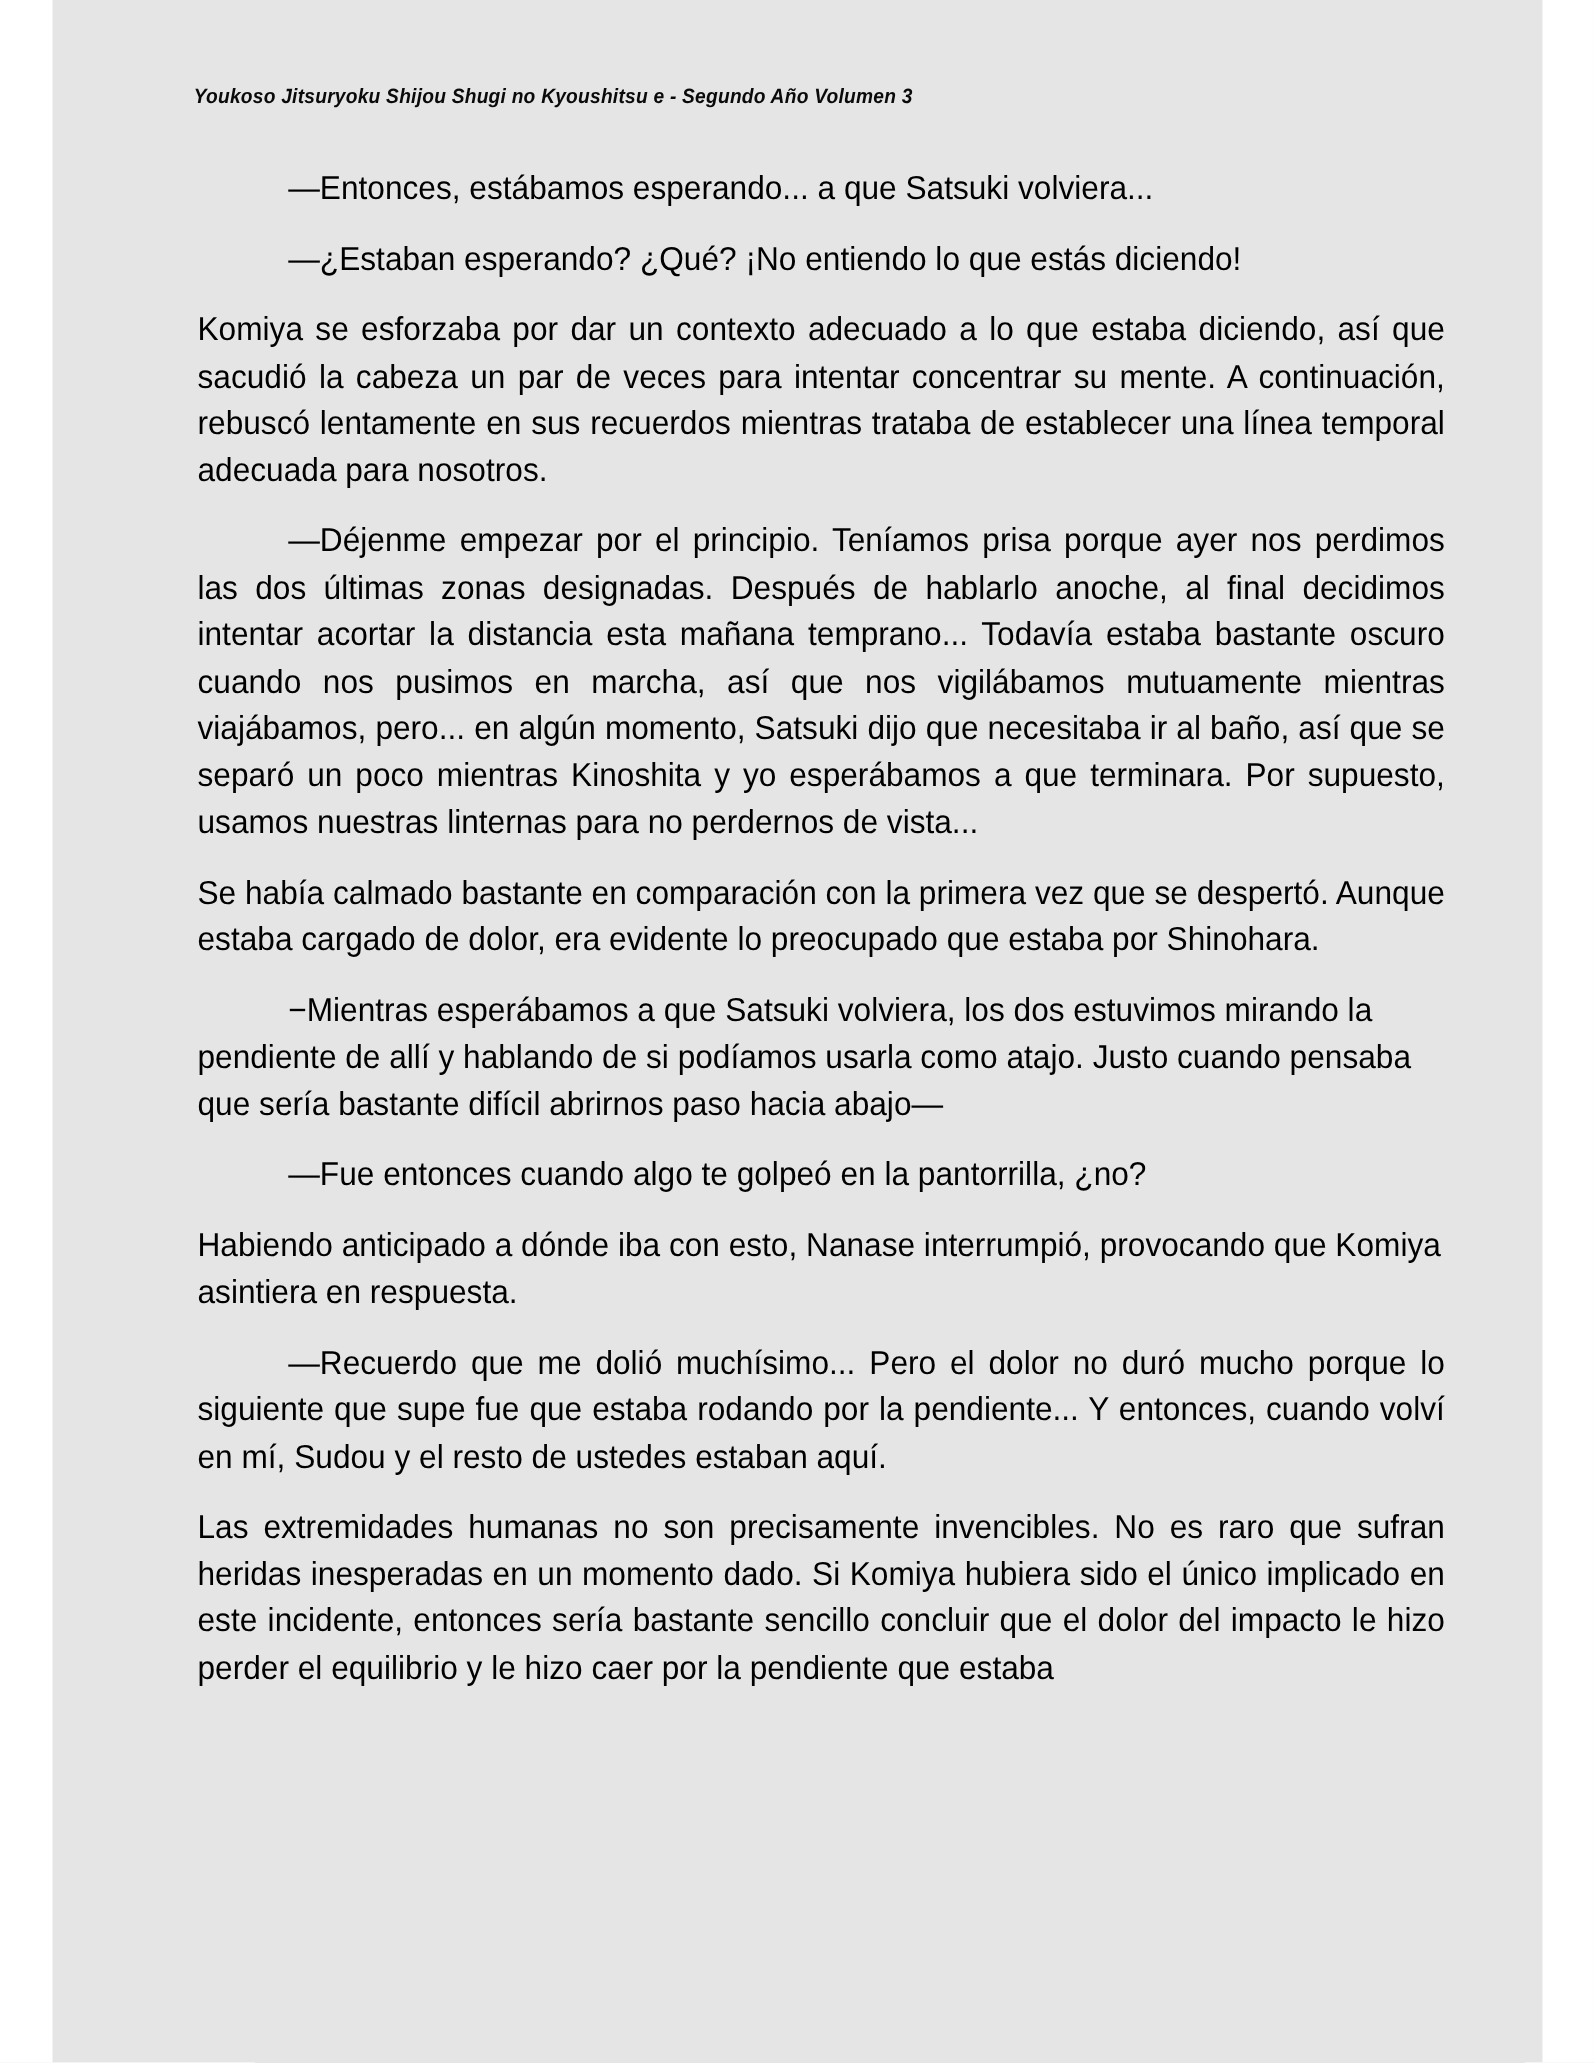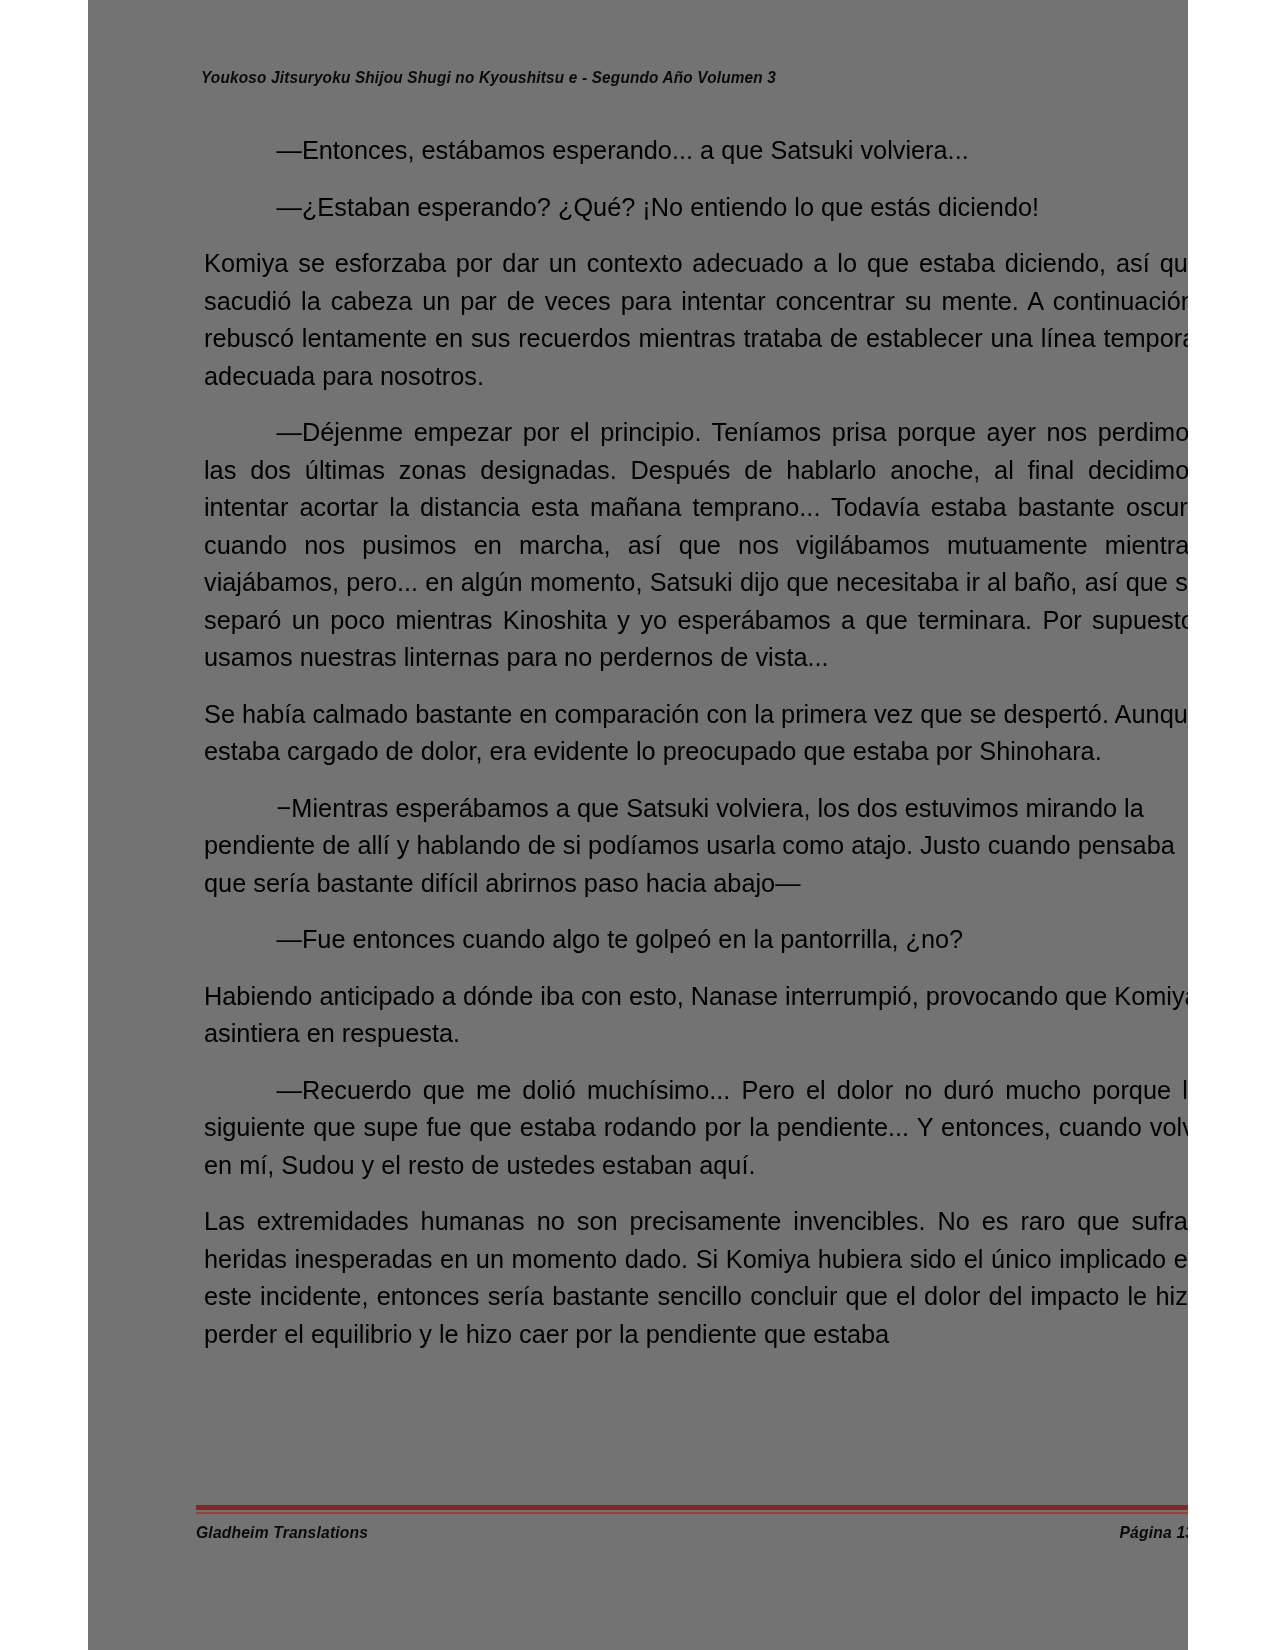--- a/index.html
+++ b/index.html
@@ -4,23 +4,23 @@
 <title>Novel Page</title>
 <style>
   html, body {
     margin: 0;
     padding: 0;
     background: #ffffff;
   }
 
   .page {
     position: relative;
-    width: 1100px;
+    width: 1192px;
     height: 1650px;
-    background: #737373;
+    background: #e5e5e5;
     margin: 0 auto;
     overflow: hidden;
     font-family: "Liberation Sans", "DejaVu Sans", sans-serif;
     color: #000000;
     box-sizing: border-box;
     text-decoration: underline;
   }
 
   
   .page-header {
@@ -170,24 +170,14 @@
     <p class="para indent single">—Fue entonces cuando algo te golpeó en la pantorrilla, ¿no?</p>
 
     <p class="para ragged">Habiendo anticipado a dónde iba con esto, Nanase interrumpió, provocando que Komiya asintiera en respuesta.</p>
 
     <p class="para indent">—Recuerdo que me dolió muchísimo... Pero el dolor no duró mucho porque lo siguiente que supe fue que estaba rodando por la pendiente... Y entonces, cuando volví en mí, Sudou y el resto de ustedes estaban aquí.</p>
 
     <p class="para">Las extremidades humanas no son precisamente invencibles. No es raro que sufran heridas inesperadas en un momento dado. Si Komiya hubiera sido el único implicado en este incidente, entonces sería bastante sencillo concluir que el dolor del impacto le hizo perder el equilibrio y le hizo caer por la pendiente que estaba</p>
 
   </div>
 
-  <div class="page-footer">
-    <div class="footer-rule">
-      <div class="bar-thick" style="background: rgb(122, 43, 43);"></div>
-      <div class="bar-thin" style="background: rgb(142, 67, 67);"></div>
-    </div>
-    <div class="footer-row">
-      <div class="footer-left">Gladheim Translations</div>
-      <div class="footer-right">Página 13</div>
-    </div>
-  </div>
 
 </div>
 
 </body></html>

